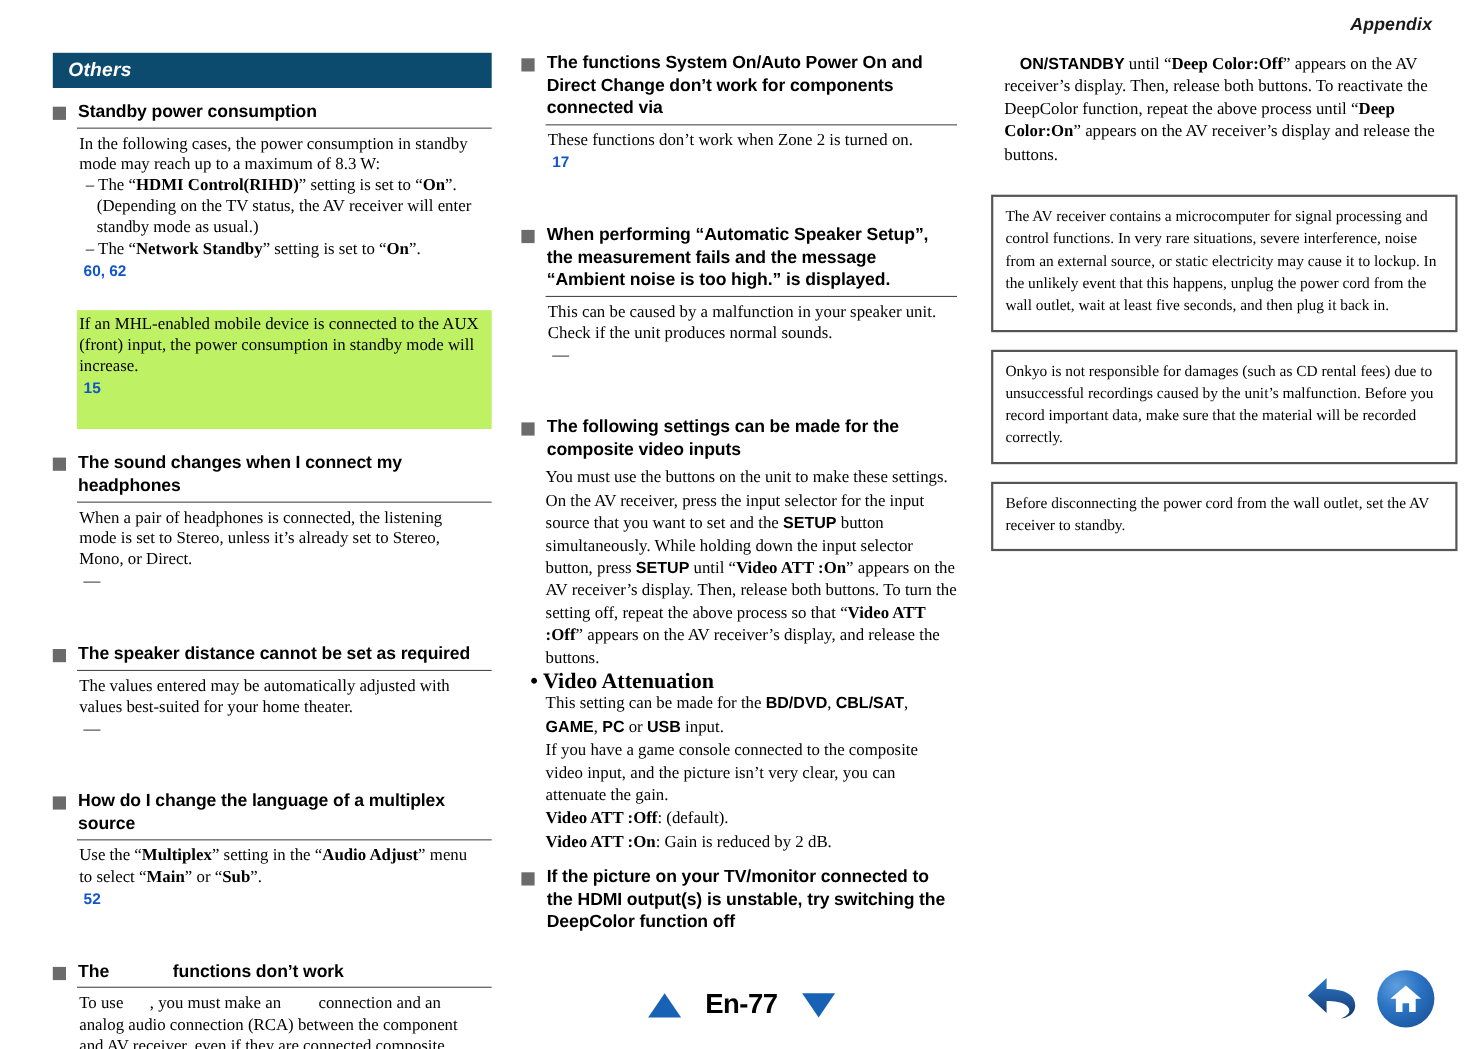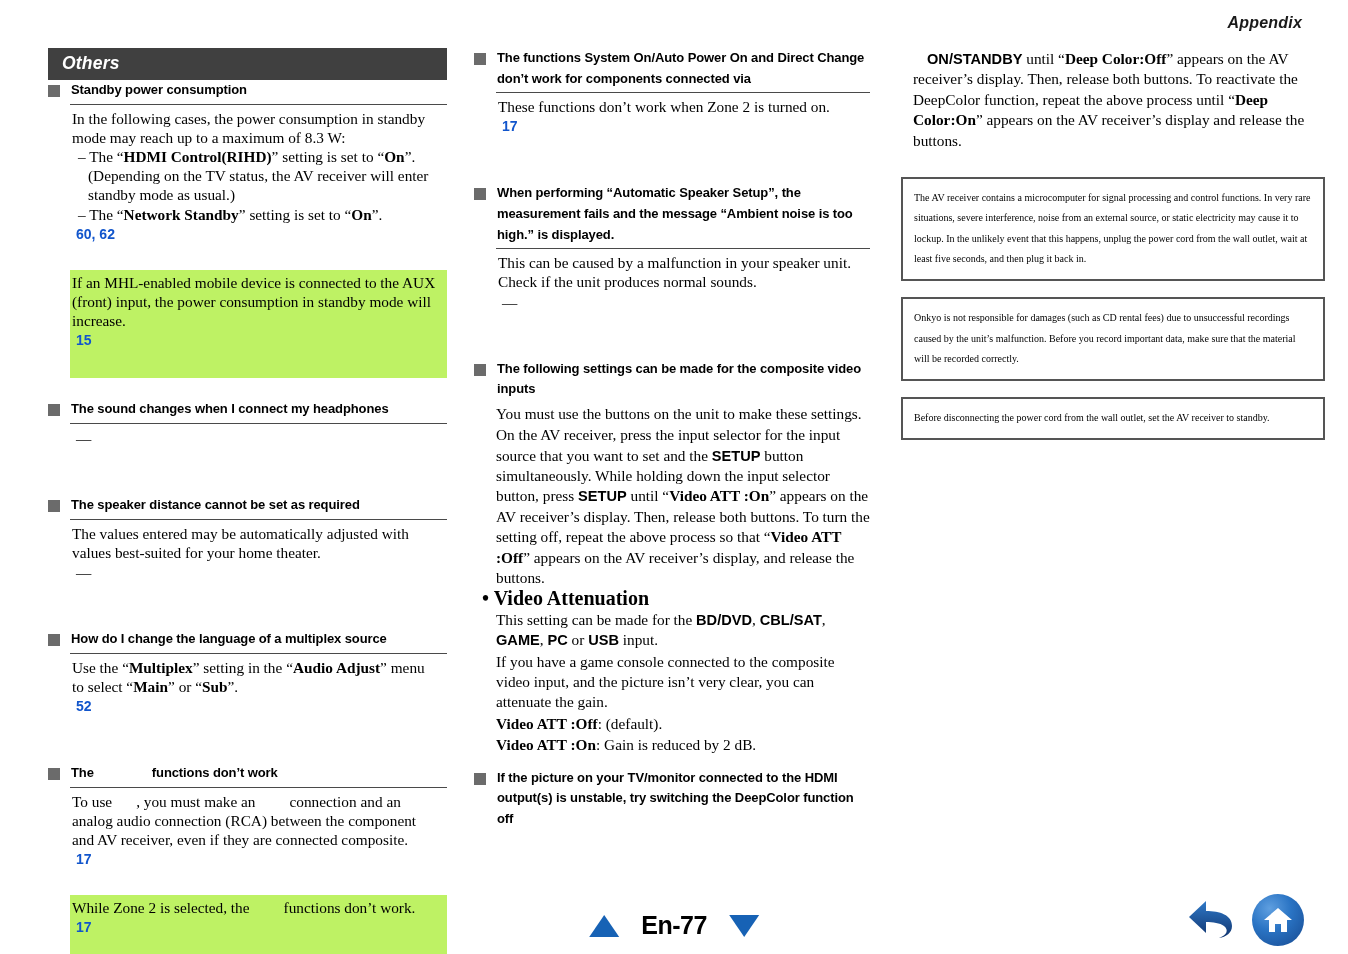--- a/index.html
+++ b/index.html
@@ -22,31 +22,32 @@
   }
 
   
   .col{position:absolute;top:48px;}
   .col1{left:48px;width:399px;}
   .col2{left:474px;width:396px;}
   .col3{left:901px;width:424px;}
 
   
   .band{
-    background:#404040;color:#fff;
+    background:#0c4a6e;color:#fff;
     font-family:"Liberation Sans", sans-serif;
     font-style:italic;font-weight:bold;font-size:17.5px;
     padding:5px 0 6px 14px;
     letter-spacing:.2px;
+    margin-bottom:12px;
   }
 
   
   .q{
     font-family:"Liberation Sans", sans-serif;
-    font-weight:bold;font-size:13px;
+    font-weight:bold;font-size:16px;
     line-height:20.6px;
     color:#000;
     padding-left:23px;
     position:relative;
     margin:0 0 3px 0;
     letter-spacing:-0.1px;
   }
   .q .sq{
     position:absolute;left:0;top:5px;
     width:12px;height:12px;background:#6b6b6b;
@@ -100,26 +101,26 @@
   .bulletline{
     font-size:20px;line-height:20.4px;
     margin:0 0 0 8px;
     font-weight:bold;
   }
 
   
   .notebox{
     border:2px solid #555;
     padding:9px 11px 10px 11px;
-    font-size:10px;line-height:20.3px;
+    font-size:14px;line-height:20.3px;
     margin-bottom:16px;
   }
 
   
-  .footer{position:absolute;left:0;right:0;bottom:0;height:66px;}
+  .footer{position:absolute;left:0;right:0;bottom:12px;height:66px;}
   .pgwrap{
     position:absolute;left:50%;transform:translateX(-50%);
     bottom:14px;display:flex;align-items:center;gap:22px;
   }
   .tri-up{
     width:0;height:0;border-left:15px solid transparent;
     border-right:15px solid transparent;border-bottom:22px solid #1762b5;
   }
   .tri-dn{
     width:0;height:0;border-left:15px solid transparent;
@@ -170,20 +171,21 @@
     </div>
 
     <div class="spacer20"></div>
 
     <div class="q">
       <span class="sq"></span>
       <span>The sound changes when I connect my headphones</span>
     </div>
     <div class="ablock">
       <div class="arow">
+        <div class="txt">When a pair of headphones is connected, the listening mode is set to Stereo, unless it’s already set to Stereo, Mono, or Direct.</div>
         <div class="ref dash">—</div>
       </div>
     </div>
 
     <div class="spacer20"></div>
 
     <div class="q">
       <span class="sq"></span>
       <span>The speaker distance cannot be set as required</span>
     </div>

